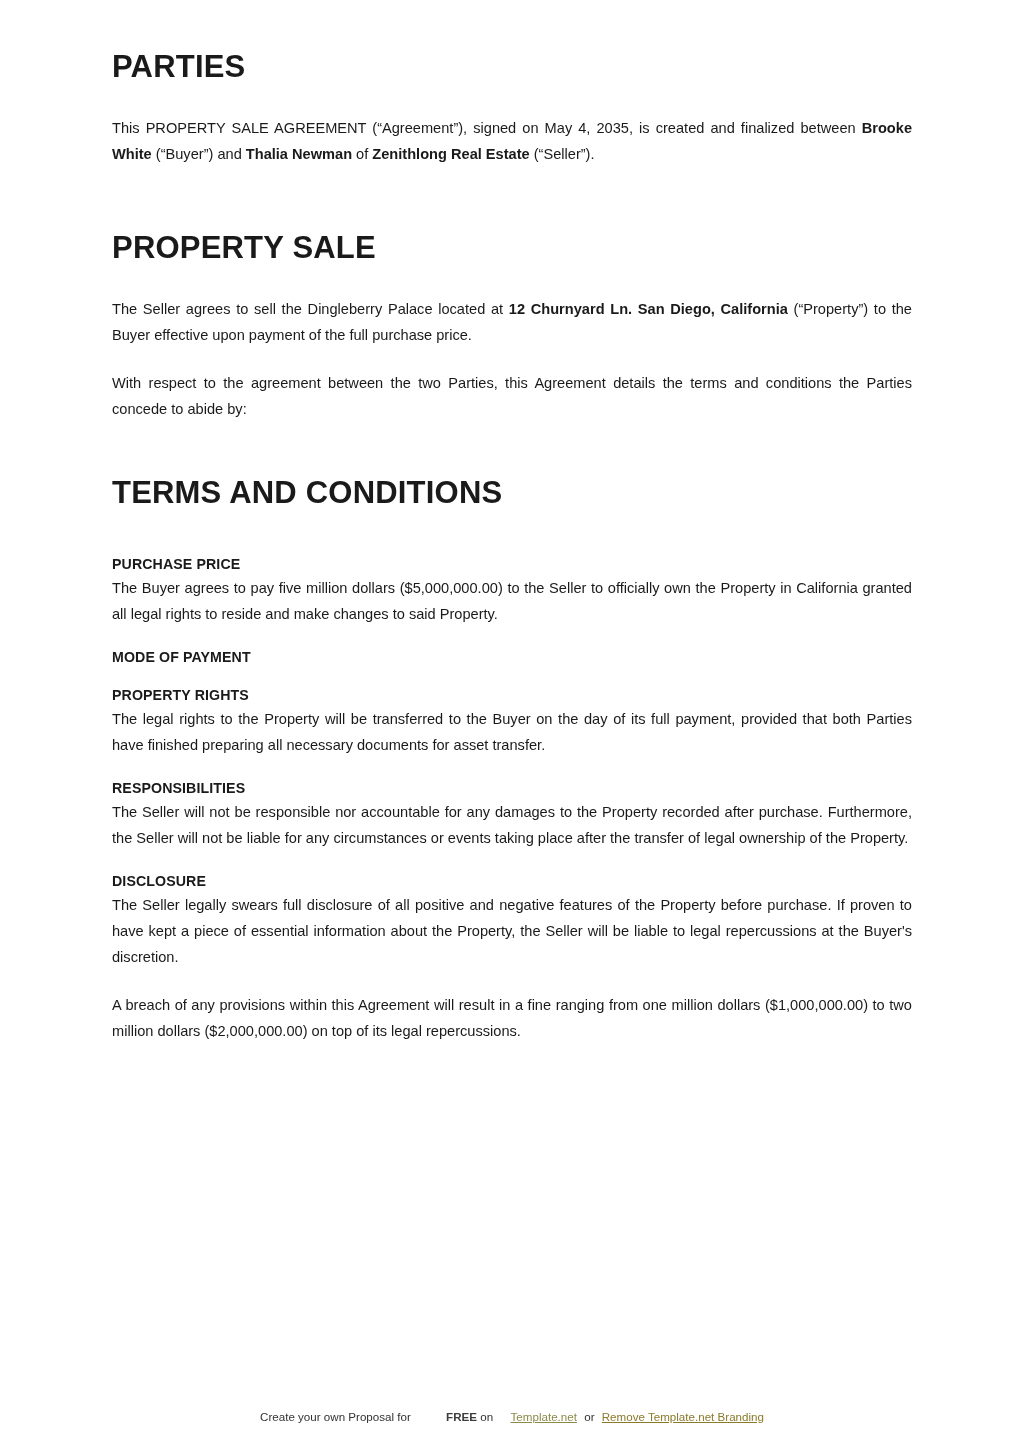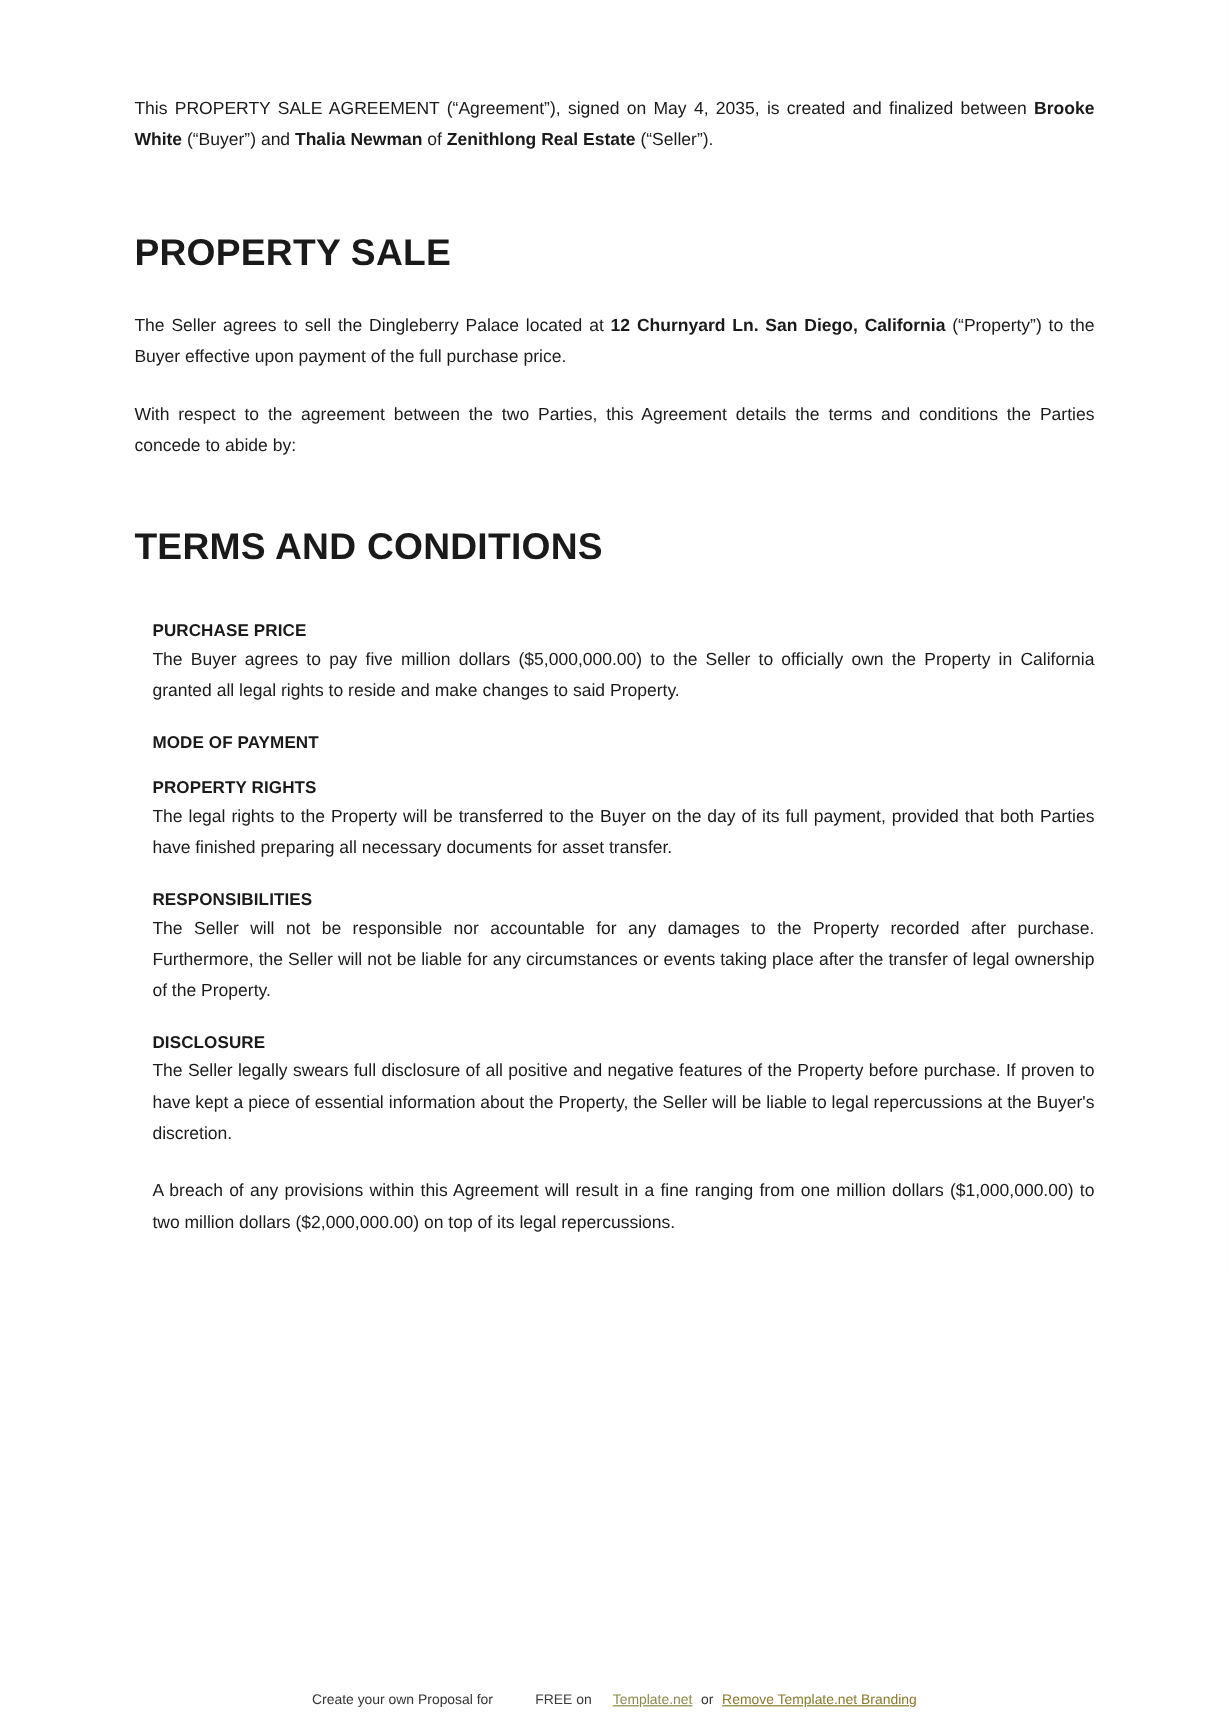--- a/index.html
+++ b/index.html
@@ -41,21 +41,21 @@
     margin: 0;
   }
   .sp-22 { height: 22px; }
   .sp-30 { height: 30px; }
   .sp-44 { height: 44px; }
   .sp-52 { height: 52px; }
   .sp-62 { height: 62px; }
   b { font-weight: bold; }
 
   .terms-wrap { width: 800px; }
-  .clause { margin: 0 0 22px 15px; }
+  .clause { margin: 0 0 22px 0; }
   .clause:last-child { margin-bottom: 0; }
   .clause-head {
     font-size: 14.2px;
     font-weight: bold;
     letter-spacing: 0.1px;
     margin: 0 0 3px 0;
     color: #1a1a1a;
   }
   .clause-body {
     font-size: 14.6px;
@@ -75,29 +75,30 @@
     color: #3c3c3c;
   }
   .footer .lead { color: #333; }
   .footer a {
     color: #6a6a3a;
     text-decoration: underline;
   }
   .footer .link-tn { color: #8a8a4a; }
   .footer .link-rm { color: #8a7a2a; }
   .footer .sep { padding: 0 4px; color: #333; }
-  .footer .strongfree { font-weight: normal; padding-left: 32px; }
+  .footer .strongfree { font-weight: bold; padding-left: 32px; }
 </style>
 </head>
 <body>
 
 <div class="page">
 
   <div class="doc-body">
 
+    <h1 class="section-title">PARTIES</h1>
     <div class="sp-30"></div>
     <p class="para">This PROPERTY SALE AGREEMENT (“Agreement”), signed on May 4, 2035, is created and finalized between <b>Brooke White</b> (“Buyer”) and <b>Thalia Newman</b> of <b>Zenithlong Real Estate</b> (“Seller”).</p>
 
     <div class="sp-62"></div>
 
     <h1 class="section-title">PROPERTY SALE</h1>
     <div class="sp-30"></div>
     <p class="para">The Seller agrees to sell the Dingleberry Palace located at <b>12 Churnyard Ln. San Diego, California</b> (“Property”) to the Buyer effective upon payment of the full purchase price.</p>
     <div class="sp-22"></div>
     <p class="para">With respect to the agreement between the two Parties, this Agreement details the terms and conditions the Parties concede to abide by:</p>

